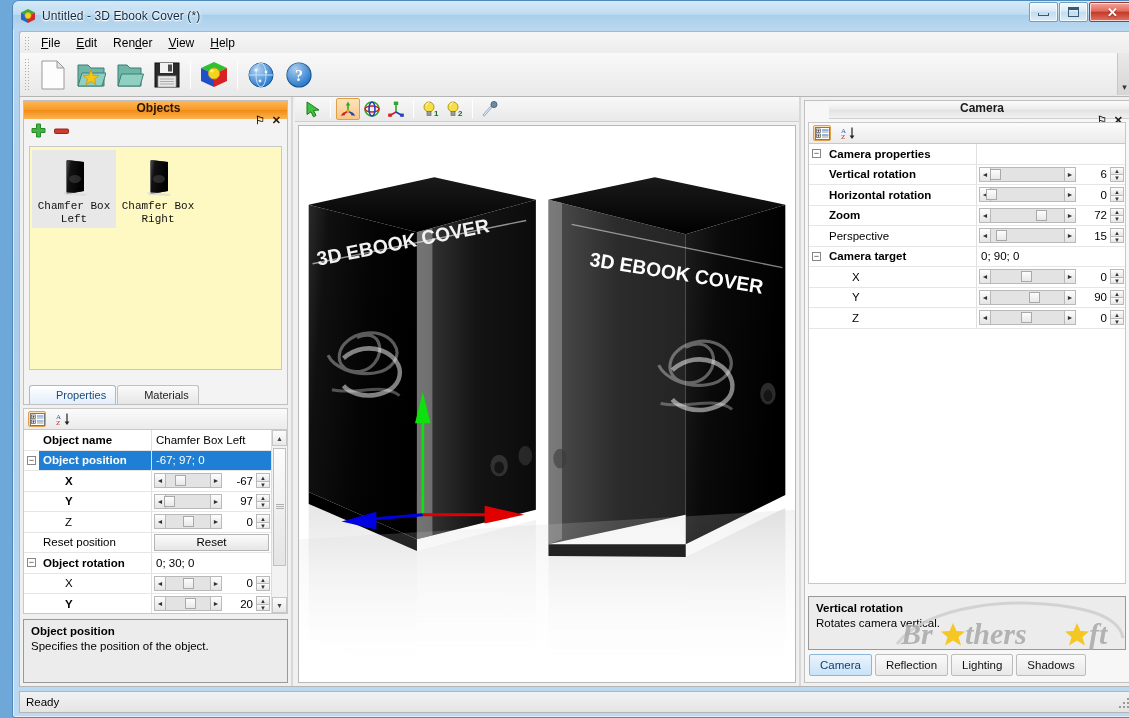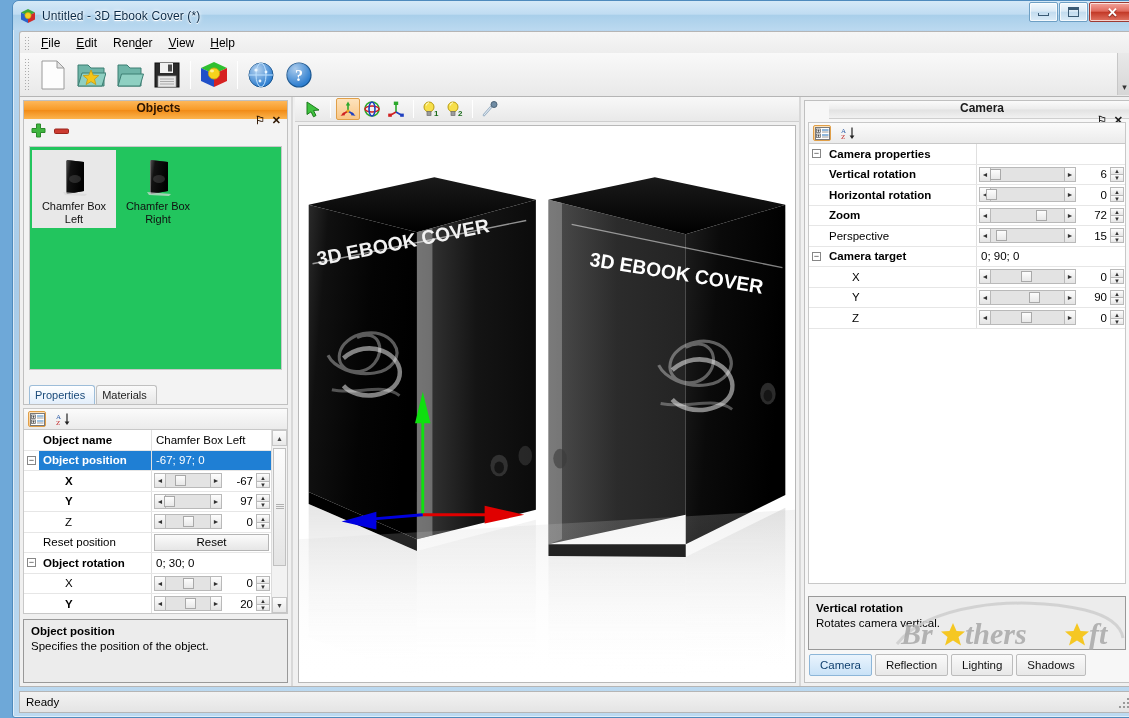--- a/index.html
+++ b/index.html
@@ -110,28 +110,28 @@
   .cap-btn { font-size: 11px; line-height:1; cursor:default; }
 
   
   #leftdock { position:absolute; left:0; top:0; width: 273px; bottom:0;
     background:#f0f0f0; border-right: 2px solid #d8d8d8; }
   #objects-panel { position:absolute; left:3px; top:3px; right:3px; height: 305px;
     border:1px solid #c0c0c0; background:#f3f3f3; }
   #objects-toolbar { height: 24px; display:flex; align-items:center; gap:6px; padding-left:6px;
     background:#f3f3f3; }
   #objects-list { position:absolute; left:5px; top: 45px; right:5px; bottom:34px;
-    background:#22c55e; border:1px solid #c8c8c8; }
+    background:#fef9c3; border:1px solid #c8c8c8;font-family:Liberation Mono, monospace; }
   .obj-item { position:absolute; top:3px; width: 84px; height: 78px;
     display:flex; flex-direction:column; align-items:center; padding-top:4px;
     font-size: 11px; color:#111; text-align:center; line-height: 13px;}
   .obj-item.selected { background: #e8e8e8; }
   .obj-thumb { width: 46px; height: 46px; position:relative; }
   #panel-tabs { position:absolute; left:5px; bottom:0; height:20px; display:flex; align-items:flex-end; }
-  .ptab { font-size: 11px; padding: 3px 9px 3px 5px; border:1px solid #c0c0c0; border-bottom:none;
+  .ptab { font-size: 11px; padding: 3px 9px 3px 26px; border:1px solid #c0c0c0; border-bottom:none;
     background: linear-gradient(to bottom, #fafafa, #e6e6e6); color:#222; margin-right:1px;
     border-radius: 3px 3px 0 0; }
   .ptab.active { background: linear-gradient(to bottom, #ffffff, #e2eefb); color:#1a4a7a;
     border-color:#9dbdd9; }
 
   
   .pg-toolbar { height: 22px; display:flex; align-items:center; gap:8px; padding-left:4px;
     background: linear-gradient(to bottom, #fbfbfb, #ebebeb); border:1px solid #c8c8c8; }
   .pg-ico { width:18px; height:16px; display:flex; align-items:center; justify-content:center;}
   .pg-ico.on { background: linear-gradient(to bottom,#fde3bd,#f9c787); border:1px solid #e09f48; border-radius:2px;}

